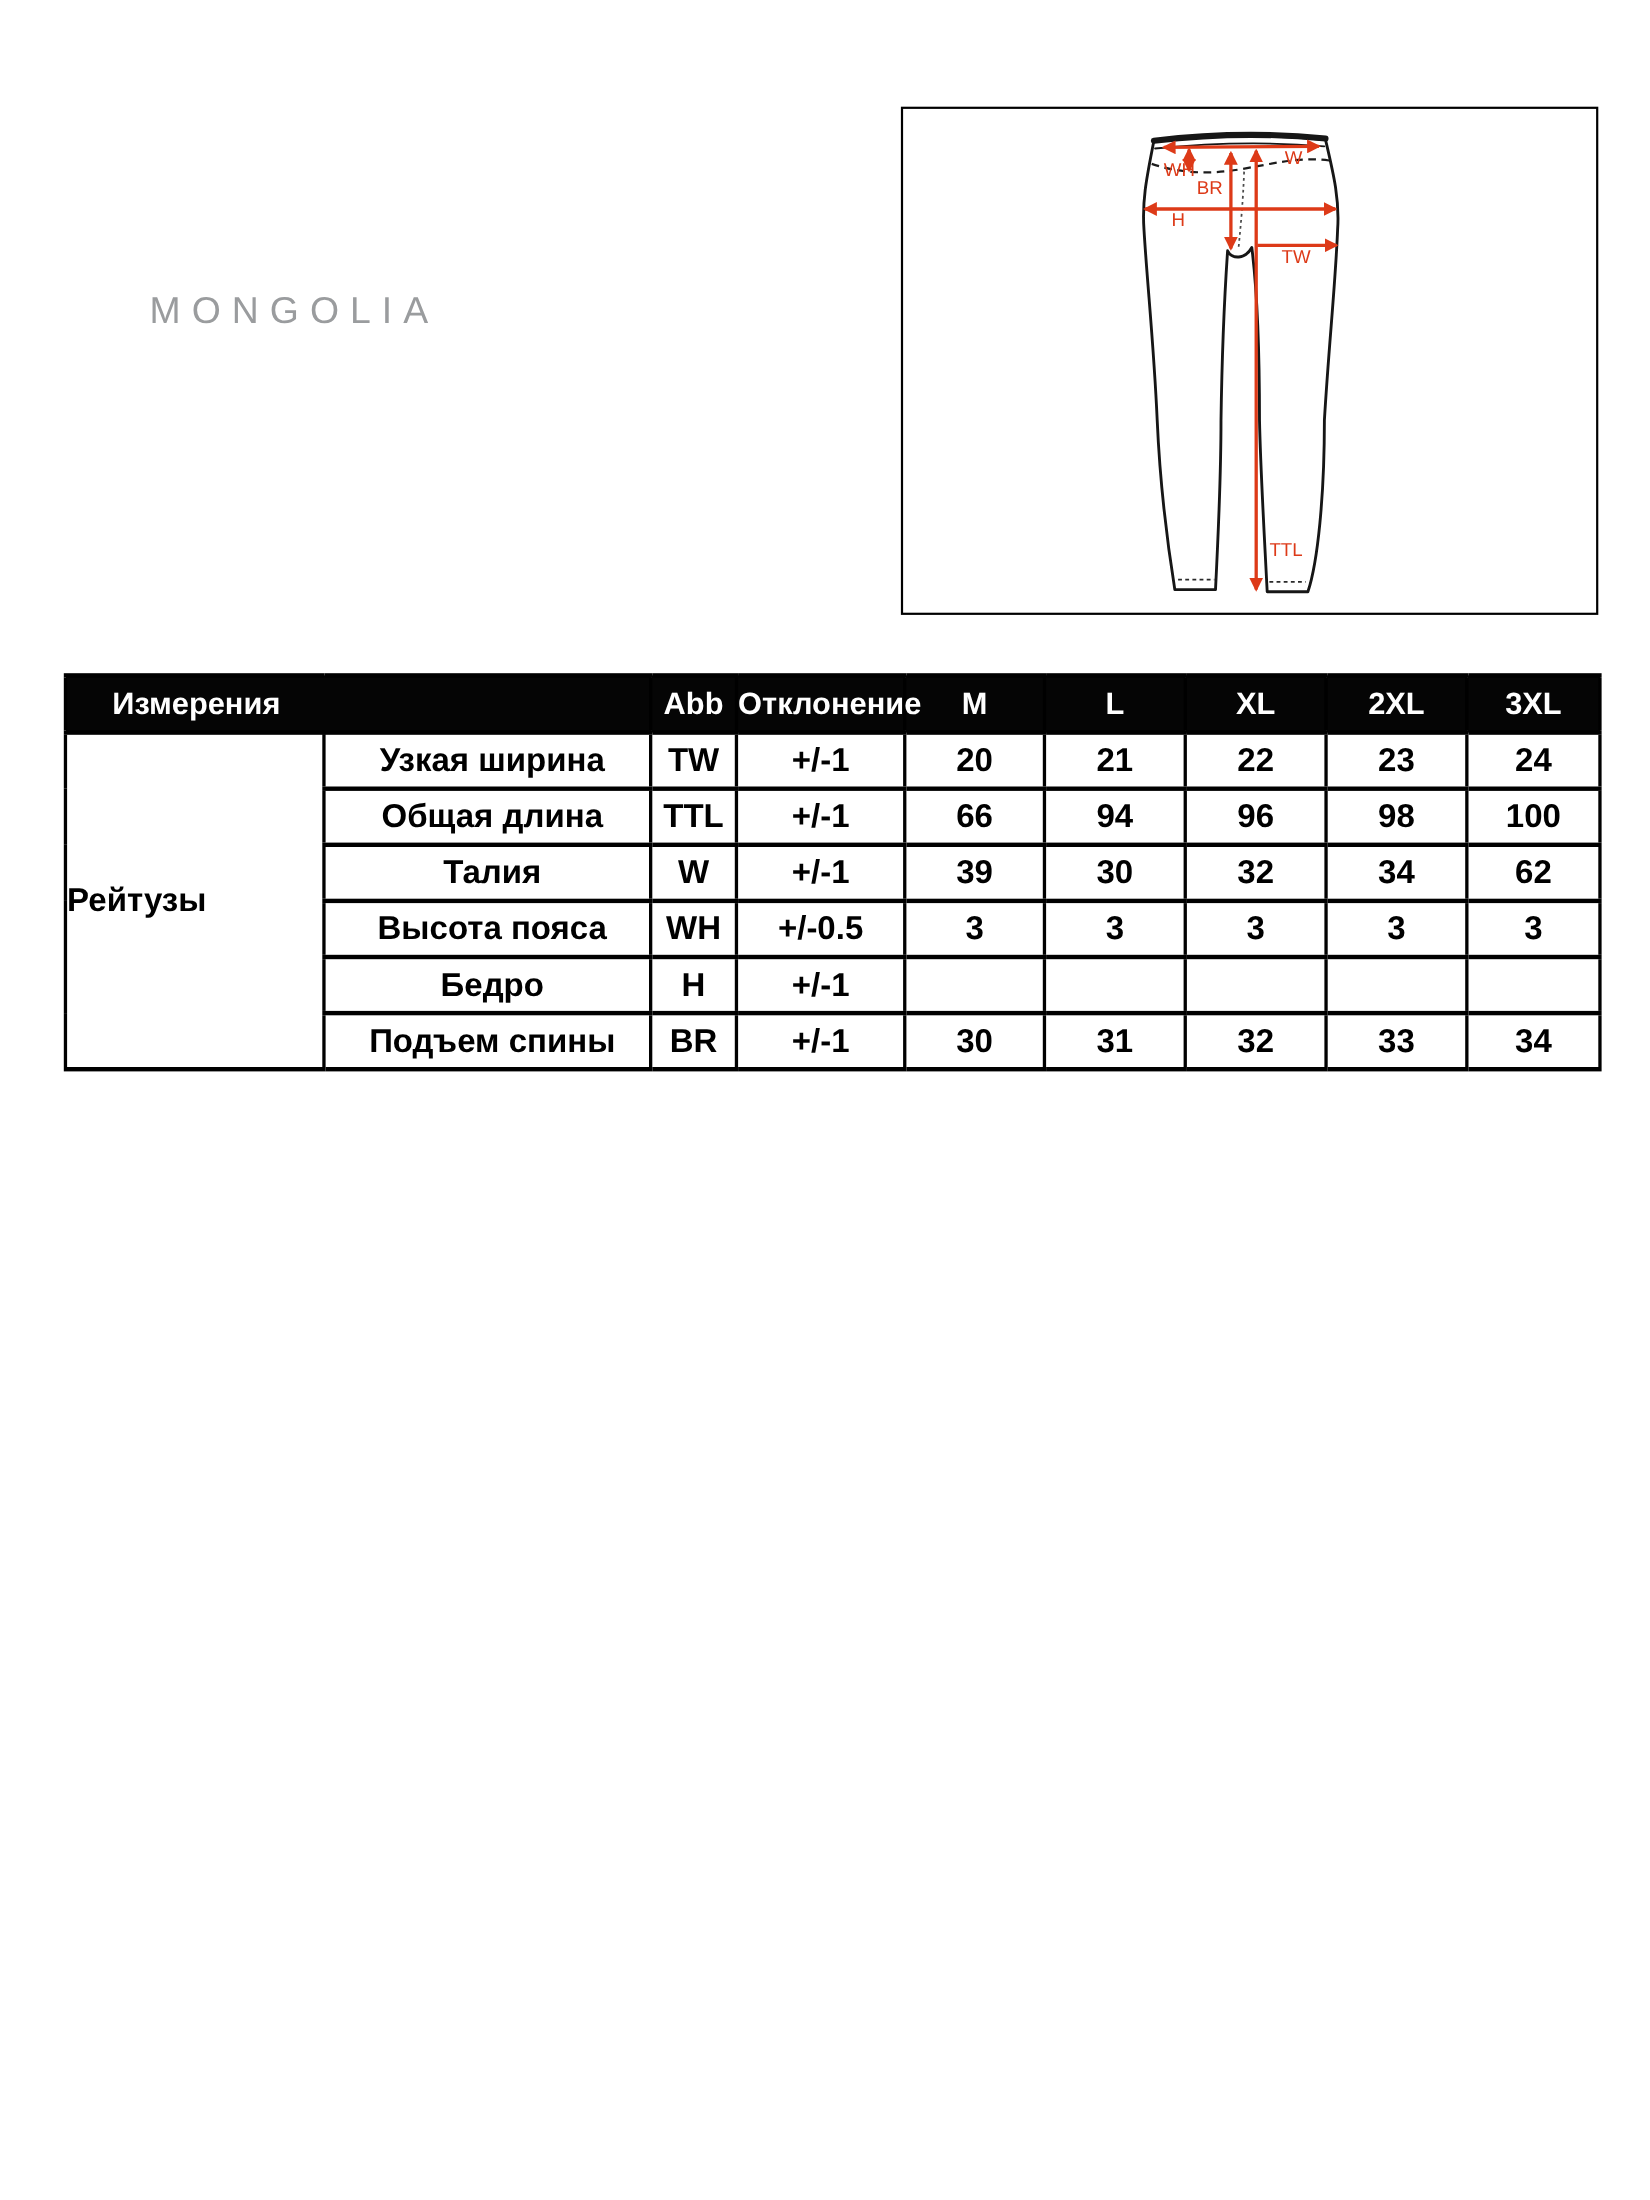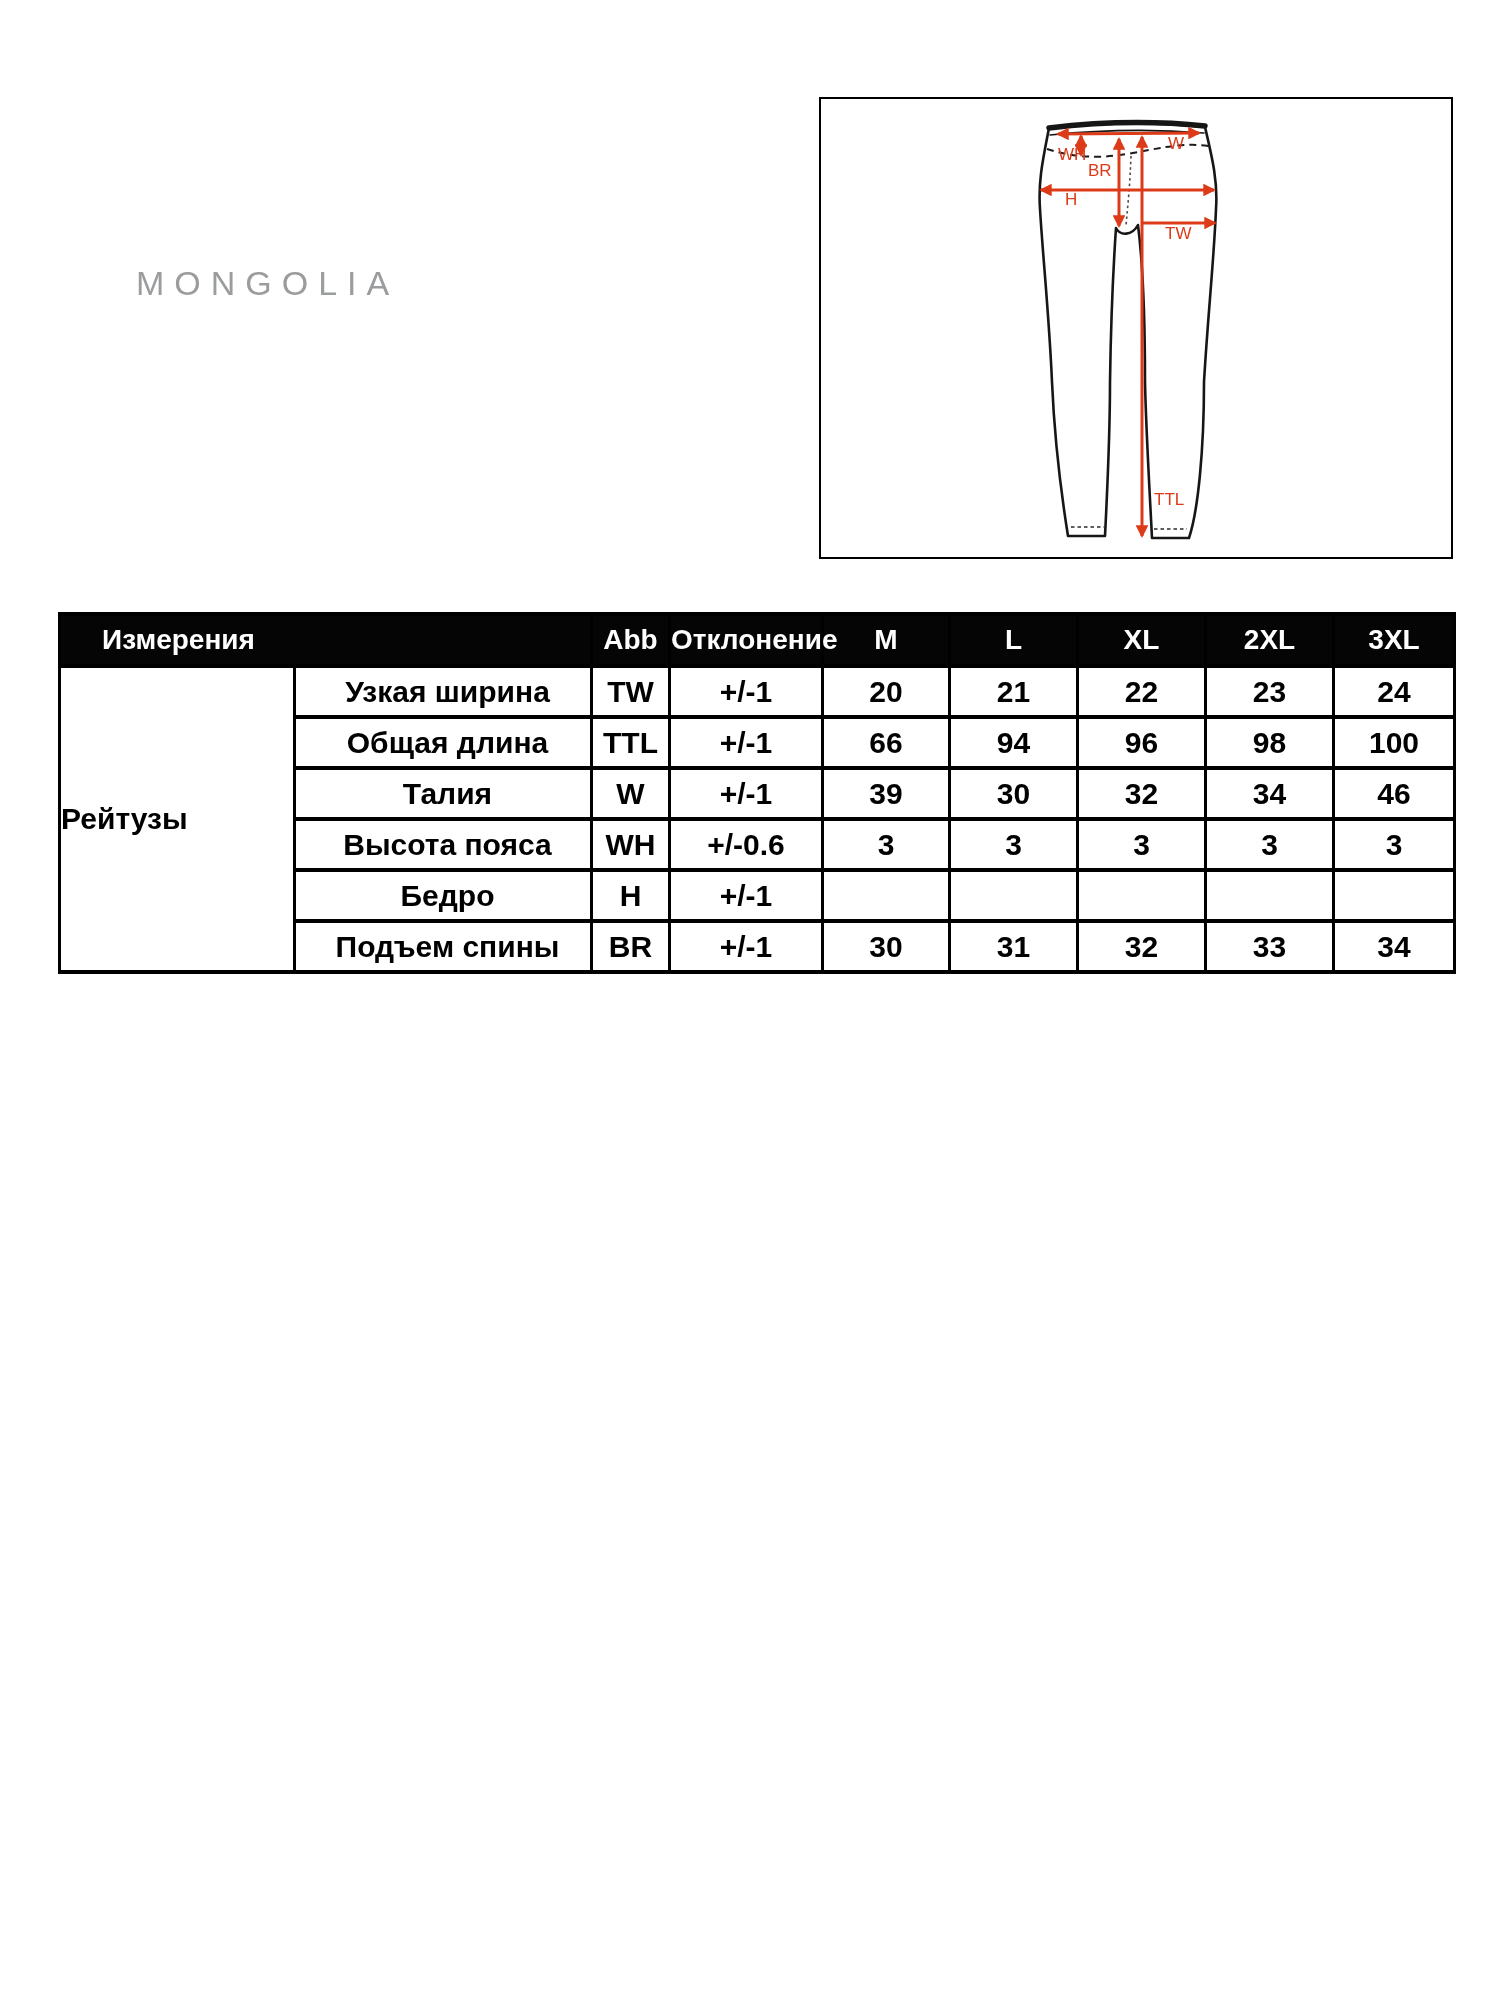--- a/index.html
+++ b/index.html
@@ -170,26 +170,26 @@
         <td>100</td>
       </tr>
       <tr>
         <td class="cell-name">Талия</td>
         <td>W</td>
         <td>+/-1</td>
         <td>39</td>
         <td>30</td>
         <td>32</td>
         <td>34</td>
-        <td>46</td>
+        <td>62</td>
       </tr>
       <tr>
         <td class="cell-name">Высота пояса</td>
         <td>WH</td>
-        <td>+/-0.6</td>
+        <td>+/-0.5</td>
         <td>3</td>
         <td>3</td>
         <td>3</td>
         <td>3</td>
         <td>3</td>
       </tr>
       <tr>
         <td class="cell-name">Бедро</td>
         <td>H</td>
         <td>+/-1</td>

